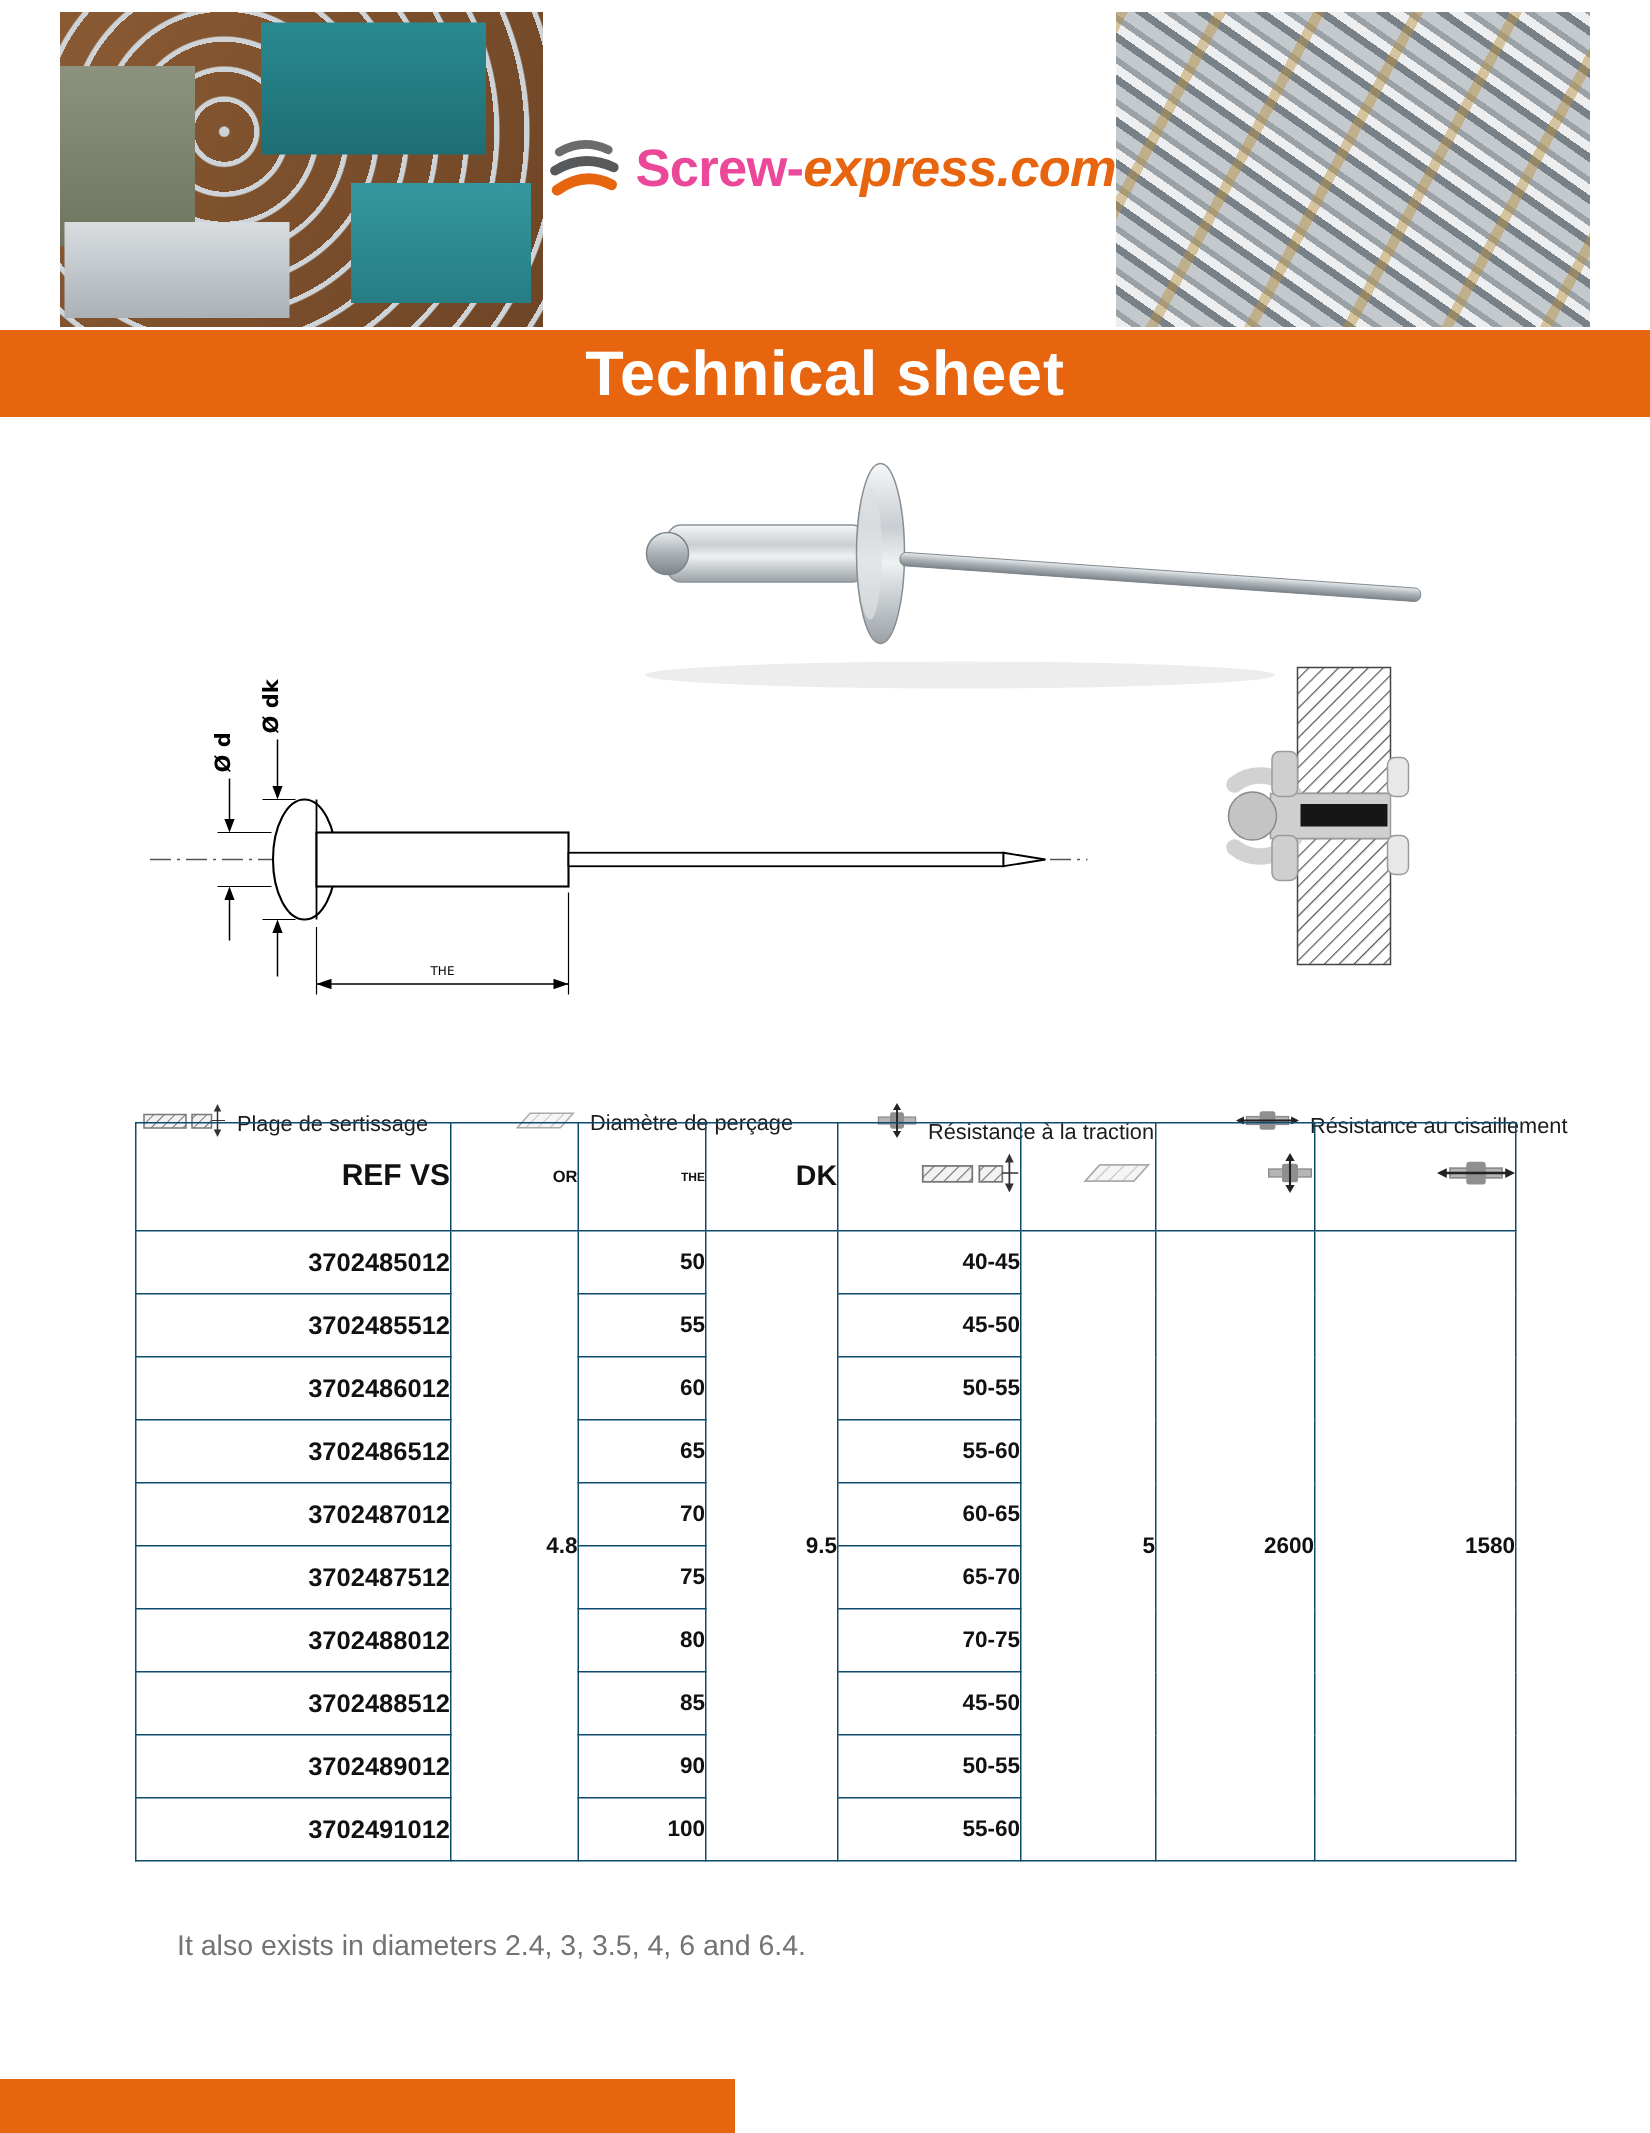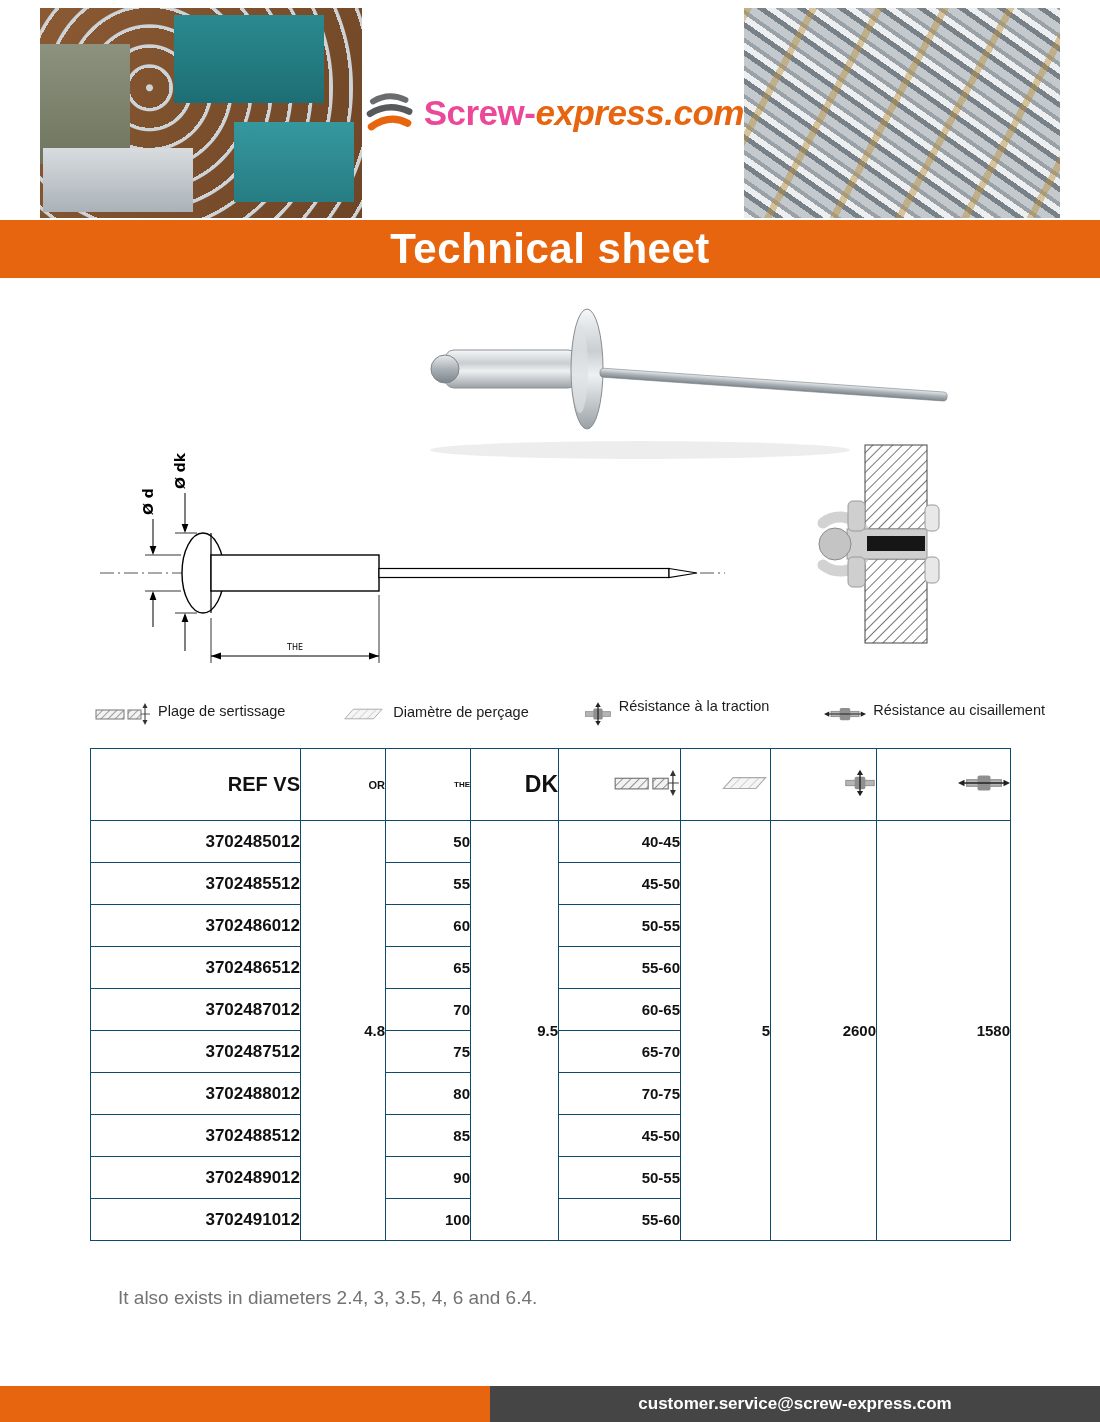--- a/index.html
+++ b/index.html
@@ -33,33 +33,33 @@
   .banner span{color:#fff;font-size:42px;font-weight:bold;letter-spacing:.5px;}
 
   
   .rivet-photo{position:absolute;left:390px;top:288px;width:570px;height:182px;}
   .tech-drawing{position:absolute;left:85px;top:423px;width:650px;height:272px;}
   .section-diagram{position:absolute;left:795px;top:443px;width:165px;height:202px;}
 
   
   .legend{position:absolute;left:95px;top:698px;width:950px;display:flex;
           justify-content:space-between;align-items:center;}
-  .legend-item{display:flex;align-items:flex-start;gap:7px;font-size:14.5px;color:#1c1c1c;}
+  .legend-item{display:flex;align-items:flex-end;gap:7px;font-size:14.5px;color:#1c1c1c;margin-top:33px;}
 
   
   table.spec{position:absolute;left:90px;top:748px;width:920px;border-collapse:collapse;
              table-layout:fixed;}
   table.spec th,table.spec td{border:1px solid #0c4a6e;text-align:right;vertical-align:middle;
              padding:0;}
   table.spec thead tr{height:72px;}
   table.spec tbody tr{height:42px;}
   .h-ref{font-size:20px;font-weight:bold;}
   .h-or{font-size:11px;font-weight:bold;}
   .h-the{font-size:8px;font-weight:bold;}
-  .h-dk{font-size:23px;font-weight:bold;}
+  .h-dk{font-size:19px;font-weight:bold;}
   .c-ref{font-size:17px;font-weight:bold;}
   .c-num{font-size:15px;font-weight:bold;margin-top:25px;}
 
   
   .note{position:absolute;left:118px;top:1268px;font-size:19px;color:#737373;}
   .footer{position:absolute;left:0;top:1386px;width:1100px;height:36px;display:flex;}
   .f-orange{width:490px;background:#e8650f;}
   .f-dark{flex:1;background:#454545;color:#fff;display:flex;align-items:center;
           justify-content:center;font-weight:bold;font-size:17px;}
   .hidden-defs{position:absolute;width:0;height:0;}
@@ -331,18 +331,15 @@
         <td class="c-num">100</td>
         <td class="c-num">55-60</td>
       </tr>
     </tbody>
   </table>
 
   <p class="note">It also exists in diameters 2.4, 3, 3.5, 4, 6 and 6.4.</p>
 
   <div class="footer">
     <div class="f-orange"></div>
-    <div class="f-dark">
-      <span>customer.service@screw-express.com</span>
-    </div>
   </div>
 
 </div>
 
 </body></html>

